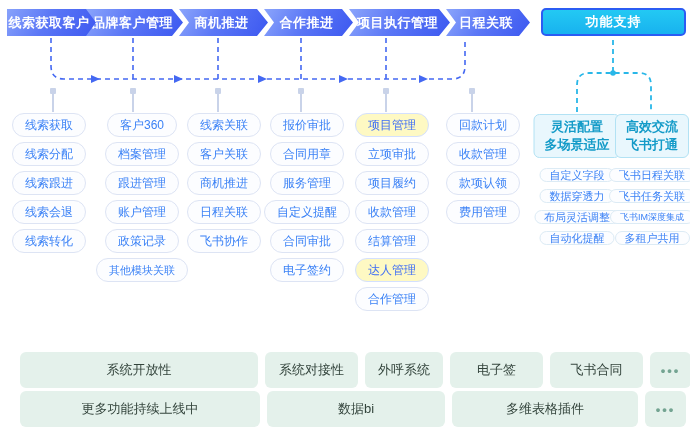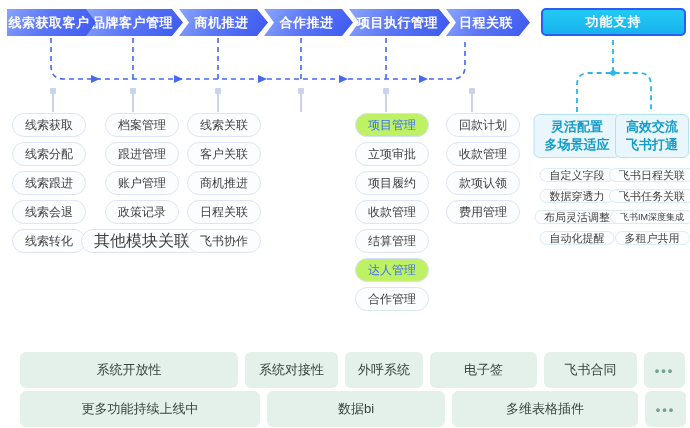--- a/index.html
+++ b/index.html
@@ -24,24 +24,24 @@
     background:linear-gradient(180deg,#23c9f3 0%,#18b2ef 100%);
     border:2px solid #2b5cf3;border-radius:5px;color:#fff;font-size:13px;font-weight:600;
     display:flex;align-items:center;justify-content:center;letter-spacing:1px;
   }
 
   
   .col{position:absolute;top:113px;transform:translateX(-50%);display:flex;flex-direction:column;align-items:center;gap:5px;}
   .pill{
     height:24px;box-sizing:border-box;display:flex;align-items:center;justify-content:center;
     padding:0 12px;background:#fcfdff;border:1px solid #dde4f4;border-radius:13px;
-    font-size:12px;color:#404040;white-space:nowrap;
-  }
-  .pill.hl{background:#bef264;border-color:#d3e0ff;color:#3f6ef5;}
-  .pill.small{font-size:16px;}
+    font-size:12px;color:#3b82f6;white-space:nowrap;
+  }
+  .pill.hl{background:#fef9c3;border-color:#d3e0ff;color:#3f6ef5;}
+  .pill.small{font-size:11px;}
 
   
   .support-col{position:absolute;top:114px;transform:translateX(-50%);display:flex;flex-direction:column;align-items:center;gap:7px;}
   .support-head{
     box-sizing:border-box;text-align:center;padding:3px 10px;margin-bottom:3px;
     background:#e9f7fd;border:1px solid #b2e2f4;border-radius:6px;
     color:#149bc8;font-size:13px;font-weight:600;line-height:18px;white-space:nowrap;
   }
   .support-col .pill{height:14px;border-color:#dcebf5;font-size:11px;padding:0 9px;}
   .support-col .pill.tiny{font-size:9px;}
@@ -119,35 +119,44 @@
 
   <div class="col" style="left:49px;">
     <div class="pill">线索获取</div>
     <div class="pill">线索分配</div>
     <div class="pill">线索跟进</div>
     <div class="pill">线索会退</div>
     <div class="pill">线索转化</div>
   </div>
 
   <div class="col" style="left:142px;">
+    <div class="pill">客户360</div>
     <div class="pill">档案管理</div>
     <div class="pill">跟进管理</div>
     <div class="pill">账户管理</div>
     <div class="pill">政策记录</div>
     <div class="pill small">其他模块关联</div>
   </div>
 
   <div class="col" style="left:224px;">
     <div class="pill">线索关联</div>
     <div class="pill">客户关联</div>
     <div class="pill">商机推进</div>
     <div class="pill">日程关联</div>
     <div class="pill">飞书协作</div>
   </div>
 
+  <div class="col" style="left:307px;">
+    <div class="pill">报价审批</div>
+    <div class="pill">合同用章</div>
+    <div class="pill">服务管理</div>
+    <div class="pill">自定义提醒</div>
+    <div class="pill">合同审批</div>
+    <div class="pill">电子签约</div>
+  </div>
 
   <div class="col" style="left:392px;">
     <div class="pill hl">项目管理</div>
     <div class="pill">立项审批</div>
     <div class="pill">项目履约</div>
     <div class="pill">收款管理</div>
     <div class="pill">结算管理</div>
     <div class="pill hl">达人管理</div>
     <div class="pill">合作管理</div>
   </div>
@@ -175,24 +184,24 @@
       <div>高效交流</div>
       <div>飞书打通</div>
     </div>
     <div class="pill">飞书日程关联</div>
     <div class="pill">飞书任务关联</div>
     <div class="pill tiny">飞书IM深度集成</div>
     <div class="pill">多租户共用</div>
   </div>
 
   <div class="brow" style="top:352px;">
-    <div class="bcell" style="width:218px;">系统开放性</div>
+    <div class="bcell" style="width:238px;">系统开放性</div>
     <div class="bcell" style="width:93px;">系统对接性</div>
     <div class="bcell" style="width:78px;">外呼系统</div>
-    <div class="bcell" style="width:107px;">电子签</div>
+    <div class="bcell" style="width:93px;">电子签</div>
     <div class="bcell" style="width:93px;">飞书合同</div>
     <div class="bcell dots" style="width:41px;">•••</div>
   </div>
   <div class="brow" style="top:391px;">
     <div class="bcell" style="width:240px;">更多功能持续上线中</div>
     <div class="bcell" style="width:178px;">数据bi</div>
     <div class="bcell" style="width:186px;">多维表格插件</div>
     <div class="bcell dots" style="width:41px;">•••</div>
   </div>
 

